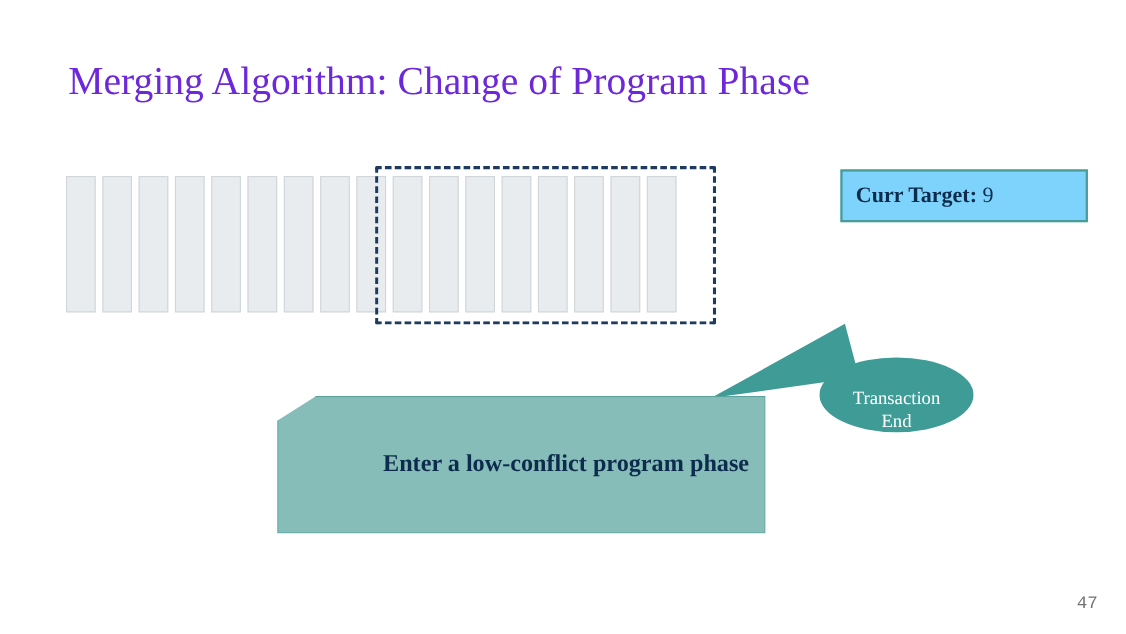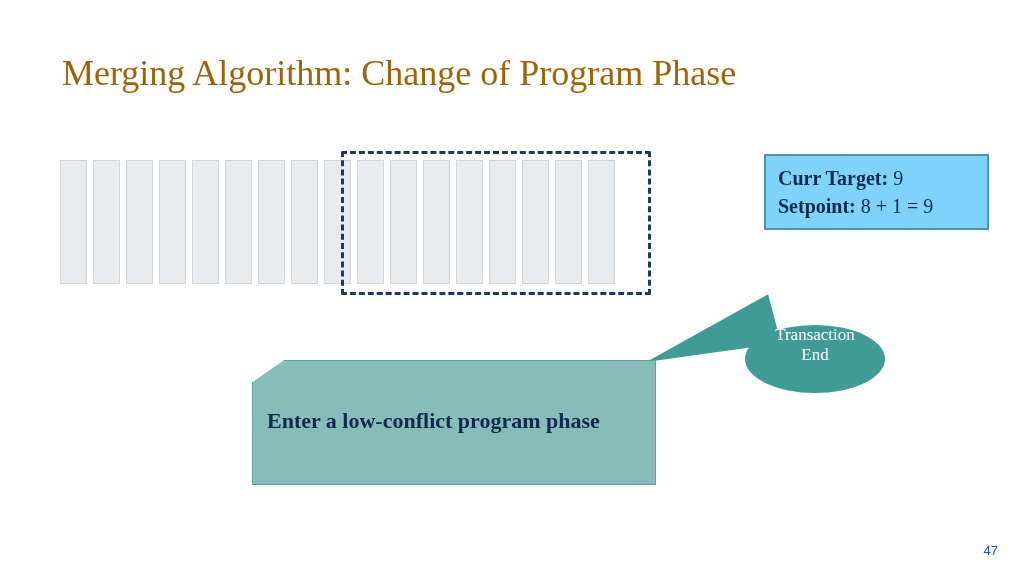--- a/index.html
+++ b/index.html
@@ -9,21 +9,21 @@
     background: #ffffff;
     font-family: Georgia, 'Times New Roman', serif;
     position: relative;
     overflow: hidden;
   }
   .title {
     position: absolute;
     top: 52px;
     left: 62px;
     font-size: 36px;
-    color: #a16207;
+    color: #6d28d9;
     font-weight: 400;
   }
   .bars-container {
     position: absolute;
     top: 160px;
     left: 60px;
     display: flex;
     gap: 6px;
   }
   .bar {
@@ -56,21 +56,21 @@
   .info-box .label { font-weight: 600; }
   .callout-ellipse {
     position: absolute;
     top: 325px;
     left: 745px;
     width: 140px;
     height: 68px;
     background: #3e9b96;
     border-radius: 50%;
     display: flex;
-    align-items: flex-start;
+    align-items: flex-end;
     justify-content: center;
     text-align: center;
     color: #ffffff;
     font-size: 17px;
     line-height: 1.2;
   }
   .callout-pointer {
     position: absolute;
     top: 293px;
     left: 645px;
@@ -79,28 +79,28 @@
     border-style: solid;
     border-width: 0 6px 50px 130px;
     border-color: transparent transparent #3e9b96 transparent;
     transform: rotate(-8deg);
     transform-origin: bottom right;
   }
   .phase-box {
     position: absolute;
     top: 360px;
     left: 252px;
-    width: 404px;
+    width: 444px;
     height: 125px;
     background: #87bdb8;
     border: 1px solid #5ca39d;
     clip-path: polygon(0 18%, 8% 0, 100% 0, 100% 100%, 0 100%);
     display: flex;
     flex-direction: column;
-    align-items: flex-start;
+    align-items: flex-end;
     justify-content: center;
     text-align: center;
     padding: 14px;
   }
   .phase-line1 {
     color: #0d2b4c;
     font-size: 22px;
     font-weight: 600;
     margin-bottom: 4px;
   }
@@ -109,23 +109,23 @@
     color: #0d2b4c;
   }
   .phase-line2 .arrow {
     color: #0d2b4c;
     font-weight: 700;
   }
   .page-num {
     position: absolute;
     bottom: 18px;
     right: 26px;
-    color: #1d4ed8;
-    font-size: 13px;
-    font-family: Liberation Sans, sans-serif;
+    color: #737373;
+    font-size: 16px;
+    font-family: Liberation Mono, monospace;
   }
 </style>
 </head>
 <body>
 
 <div class="title">Merging Algorithm: Change of Program Phase</div>
 
 <div class="bars-container">
   <div class="bar"></div>
   <div class="bar"></div>
@@ -146,24 +146,20 @@
   <div class="bar"></div>
 </div>
 
 <div class="dashed-box"></div>
 
 <div class="info-box">
   <div>
     <span class="label">Curr Target:</span>
     <span>9</span>
   </div>
-  <div>
-    <span class="label">Setpoint:</span>
-    <span>8 + 1 = 9</span>
-  </div>
 </div>
 
 <div class="callout-pointer"></div>
 <div class="callout-ellipse">
   <div>
     <span>Transaction</span><br>
     <span>End</span>
   </div>
 </div>
 

